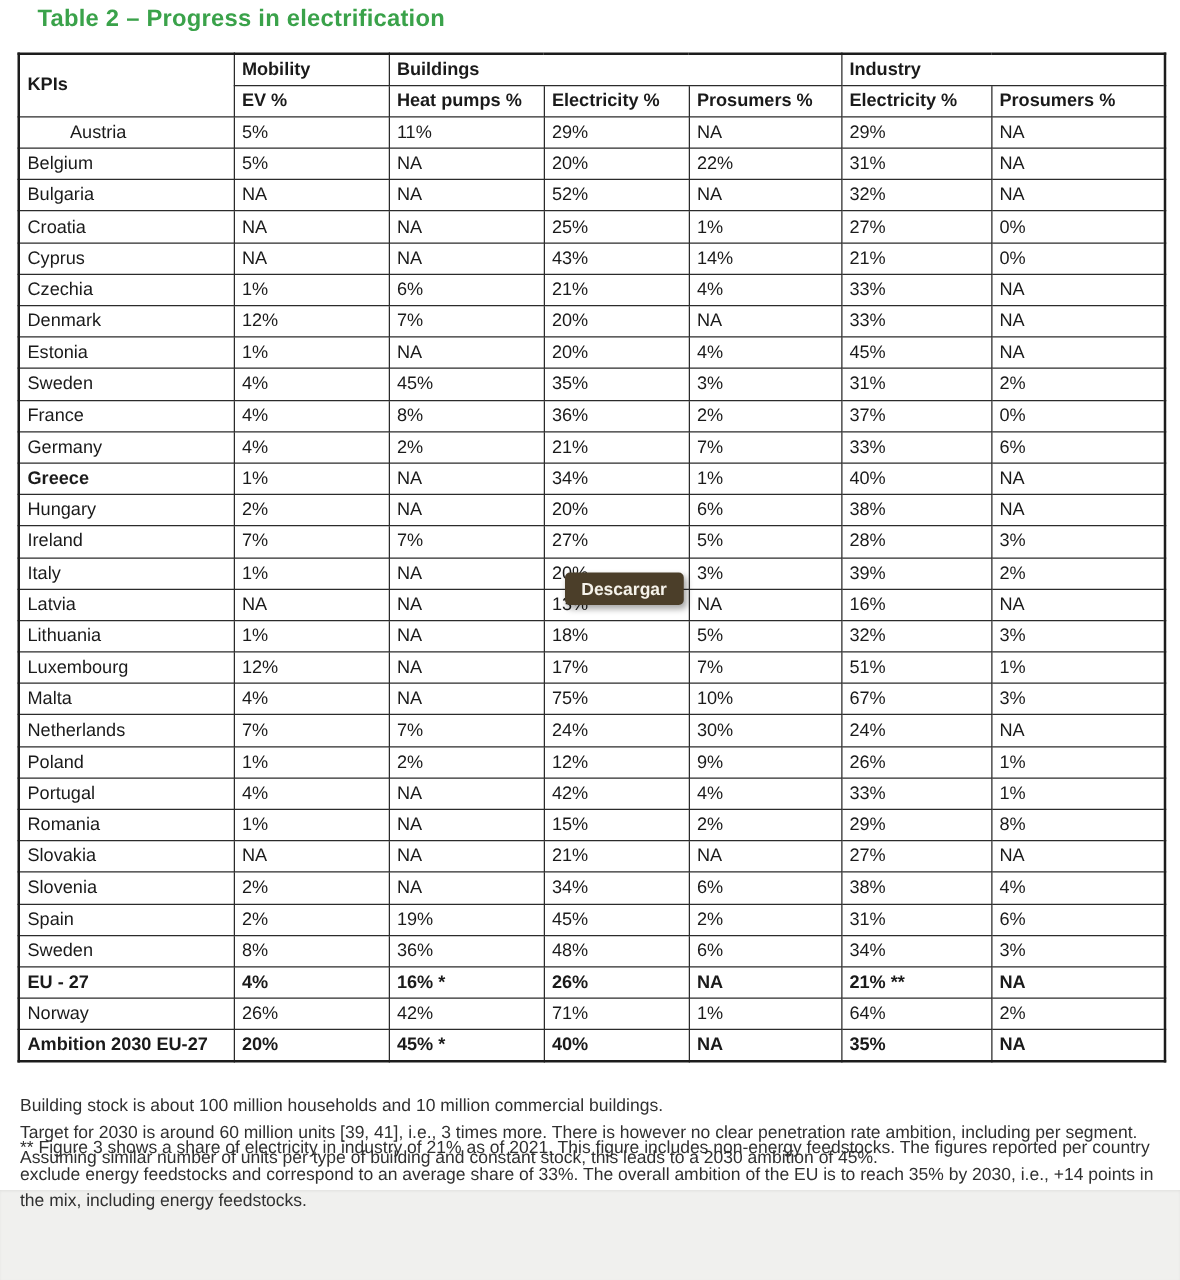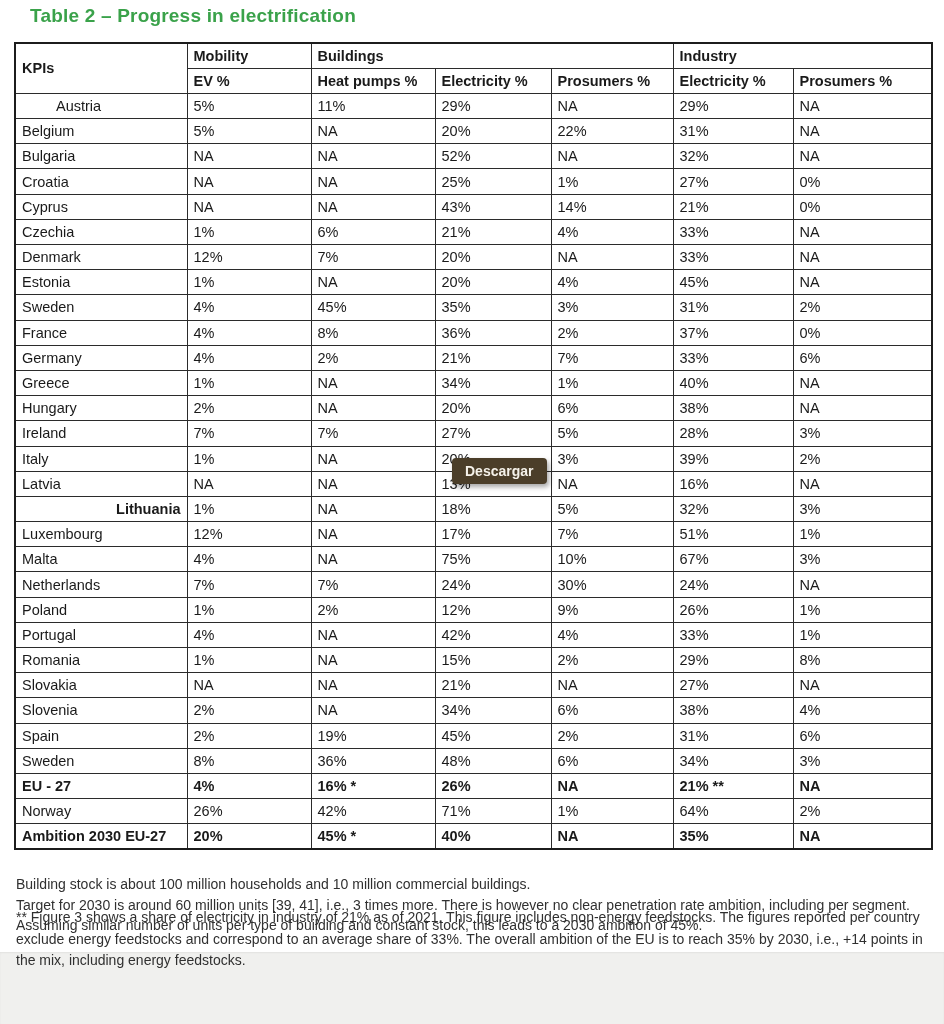--- a/index.html
+++ b/index.html
@@ -167,21 +167,21 @@
         <tr>
           <td style="font-weight: normal;">Germany</td>
           <td class="cell-o">4%</td>
           <td class="cell-o">2%</td>
           <td class="cell-o">21%</td>
           <td class="cell-o">7%</td>
           <td class="cell-w">33%</td>
           <td class="cell-o">6%</td>
         </tr>
         <tr>
-          <td style="font-weight: normal;">Greece</td>
+          <td style="font-weight: bold;">Greece</td>
           <td class="cell-o">1%</td>
           <td class="cell-w">NA</td>
           <td class="cell-w">34%</td>
           <td class="cell-o">1%</td>
           <td class="cell-g">40%</td>
           <td class="cell-w">NA</td>
         </tr>
         <tr>
           <td style="font-weight: normal;">Hungary</td>
           <td class="cell-o">2%</td>
@@ -212,21 +212,21 @@
         <tr>
           <td style="font-weight: normal;">Latvia</td>
           <td class="cell-w">NA</td>
           <td class="cell-w">NA</td>
           <td class="cell-o">13%</td>
           <td class="cell-w">NA</td>
           <td class="cell-o">16%</td>
           <td class="cell-w">NA</td>
         </tr>
         <tr>
-          <td style="font-weight: bold; text-align: right;">Lithuania</td>
+          <td style="font-weight: normal;">Lithuania</td>
           <td class="cell-o">1%</td>
           <td class="cell-w">NA</td>
           <td class="cell-o">18%</td>
           <td class="cell-o">5%</td>
           <td class="cell-o">32%</td>
           <td class="cell-o">3%</td>
         </tr>
         <tr>
           <td style="font-weight: normal;">Luxembourg</td>
           <td class="cell-w">12%</td>

